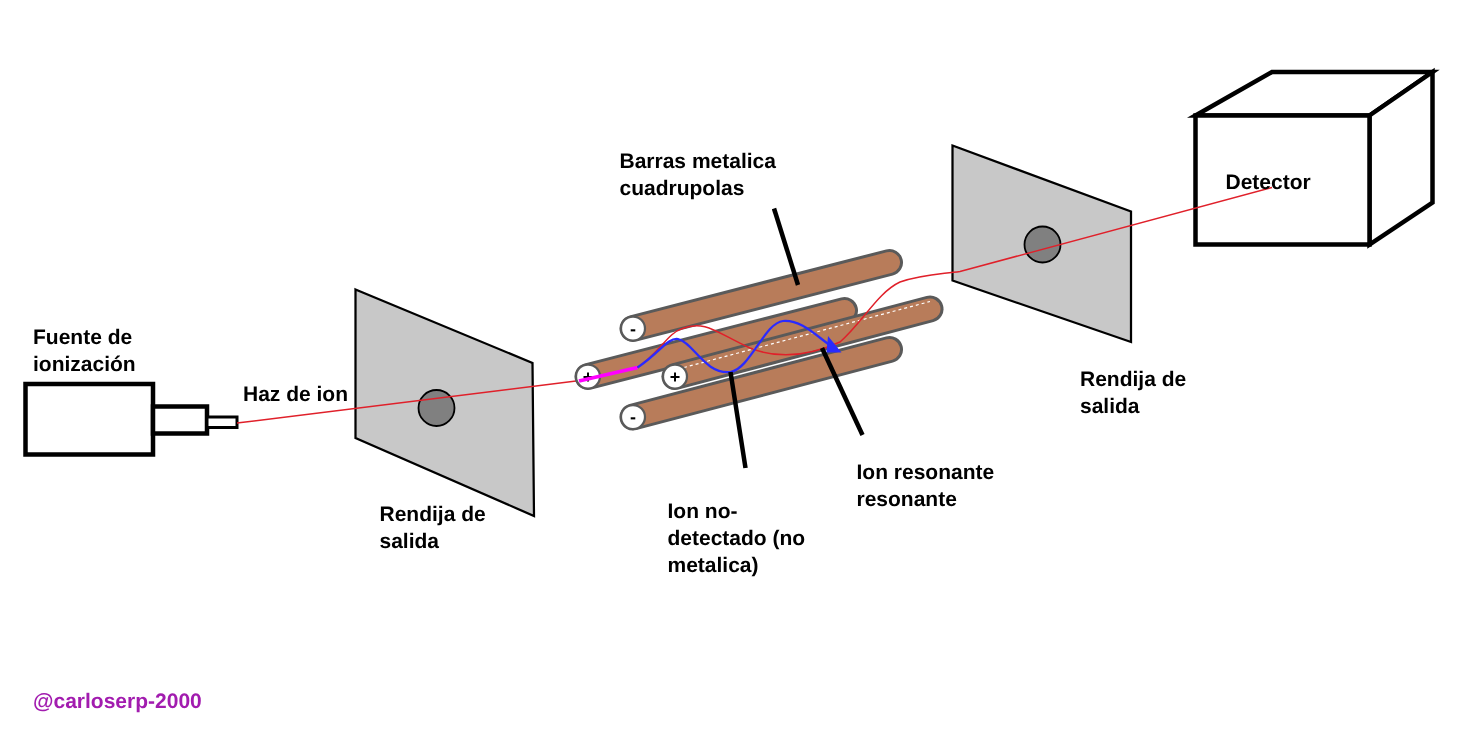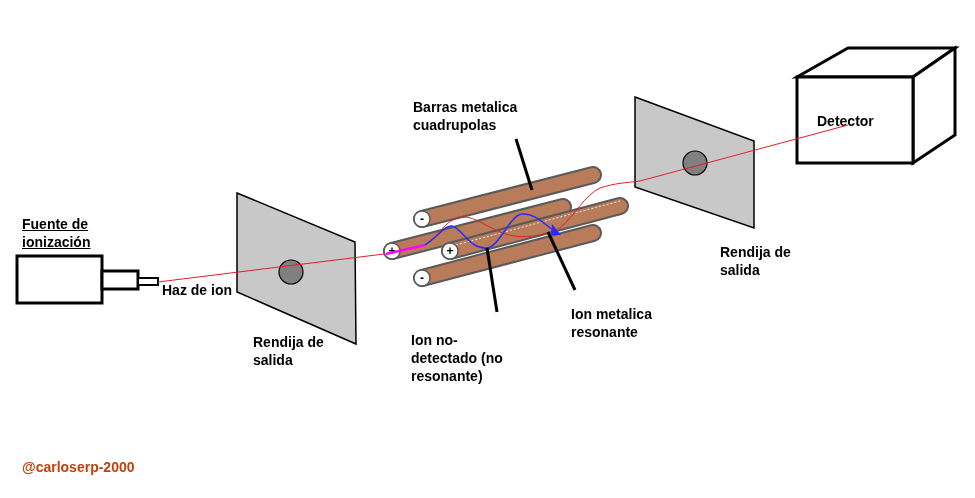--- a/index.html
+++ b/index.html
@@ -1,21 +1,21 @@
 <!DOCTYPE html>
 <html><head>
 <meta charset="utf-8">
 <style>
   html, body { margin: 0; padding: 0; background: #ffffff; }
   body { width: 975px; height: 498px; position: relative; overflow: hidden;
          font-family: "Liberation Sans", sans-serif; }
   svg { position: absolute; left: 0; top: 0; }
   .lbl { position: absolute; font-family: "Liberation Sans", sans-serif;
          font-weight: bold; font-size: 14px; line-height: 18px; color: #000; }
-  .credit { color: #c2410c; }
+  .credit { color: #a21caf; }
 </style>
 </head>
 <body>
 
 <svg width="975" height="498" viewBox="0 0 975 498">
 
   <rect x="17" y="256" width="85" height="47" fill="#fff" stroke="#000" stroke-width="3"></rect>
   <rect x="102" y="271" width="36" height="18" fill="#fff" stroke="#000" stroke-width="3"></rect>
   <rect x="138" y="278" width="20" height="7" fill="#fff" stroke="#000" stroke-width="2"></rect>
 
@@ -71,45 +71,45 @@
   <path d="M425,245 C440,235 445,222 455,219 C470,213 478,222 500,232 C520,240 540,237 560,228 C575,215 585,195 600,188 C615,183 625,183 640,181 L848,125" stroke="#e0202a" stroke-width="1" fill="none"></path>
 
   <path d="M425,245 C440,235 445,225 452,226 C462,228 470,250 487,248 C500,246 510,215 522,214 C535,213 545,225 556,232" stroke="#2a2aff" stroke-width="1.5" fill="none"></path>
   <polygon points="552,224 561,235 551,235" fill="#2a2aff"></polygon>
 
   <line x1="516" y1="139" x2="532" y2="190" stroke="#000" stroke-width="3"></line>
   <line x1="487" y1="248" x2="497" y2="312" stroke="#000" stroke-width="3"></line>
   <line x1="548" y1="232" x2="575" y2="290" stroke="#000" stroke-width="3"></line>
 </svg>
 
-<div class="lbl" style="left:22px; top:215px;text-decoration:underline;">
+<div class="lbl" style="left:22px; top:215px;">
   <div>Fuente de</div>
   <div>ionización</div>
 </div>
 
-<div class="lbl" style="left:162px; top:253px;margin-top:28px;">Haz de ion</div>
+<div class="lbl" style="left:162px; top:253px;">Haz de ion</div>
 
 <div class="lbl" style="left:253px; top:333px;">
   <div>Rendija de</div>
   <div>salida</div>
 </div>
 
 <div class="lbl" style="left:413px; top:98px;">
   <div>Barras metalica</div>
   <div>cuadrupolas</div>
 </div>
 
-<div class="lbl" style="left:411px; top:331px;">
+<div class="lbl" style="left:445px; top:331px;">
   <div>Ion no-</div>
   <div>detectado (no</div>
-  <div>resonante)</div>
+  <div>metalica)</div>
 </div>
 
 <div class="lbl" style="left:571px; top:305px;">
-  <div>Ion metalica</div>
+  <div>Ion resonante</div>
   <div>resonante</div>
 </div>
 
 <div class="lbl" style="left:720px; top:243px;">
   <div>Rendija de</div>
   <div>salida</div>
 </div>
 
 <div class="lbl" style="left:817px; top:80px;margin-top:32px;">Detector</div>
 

